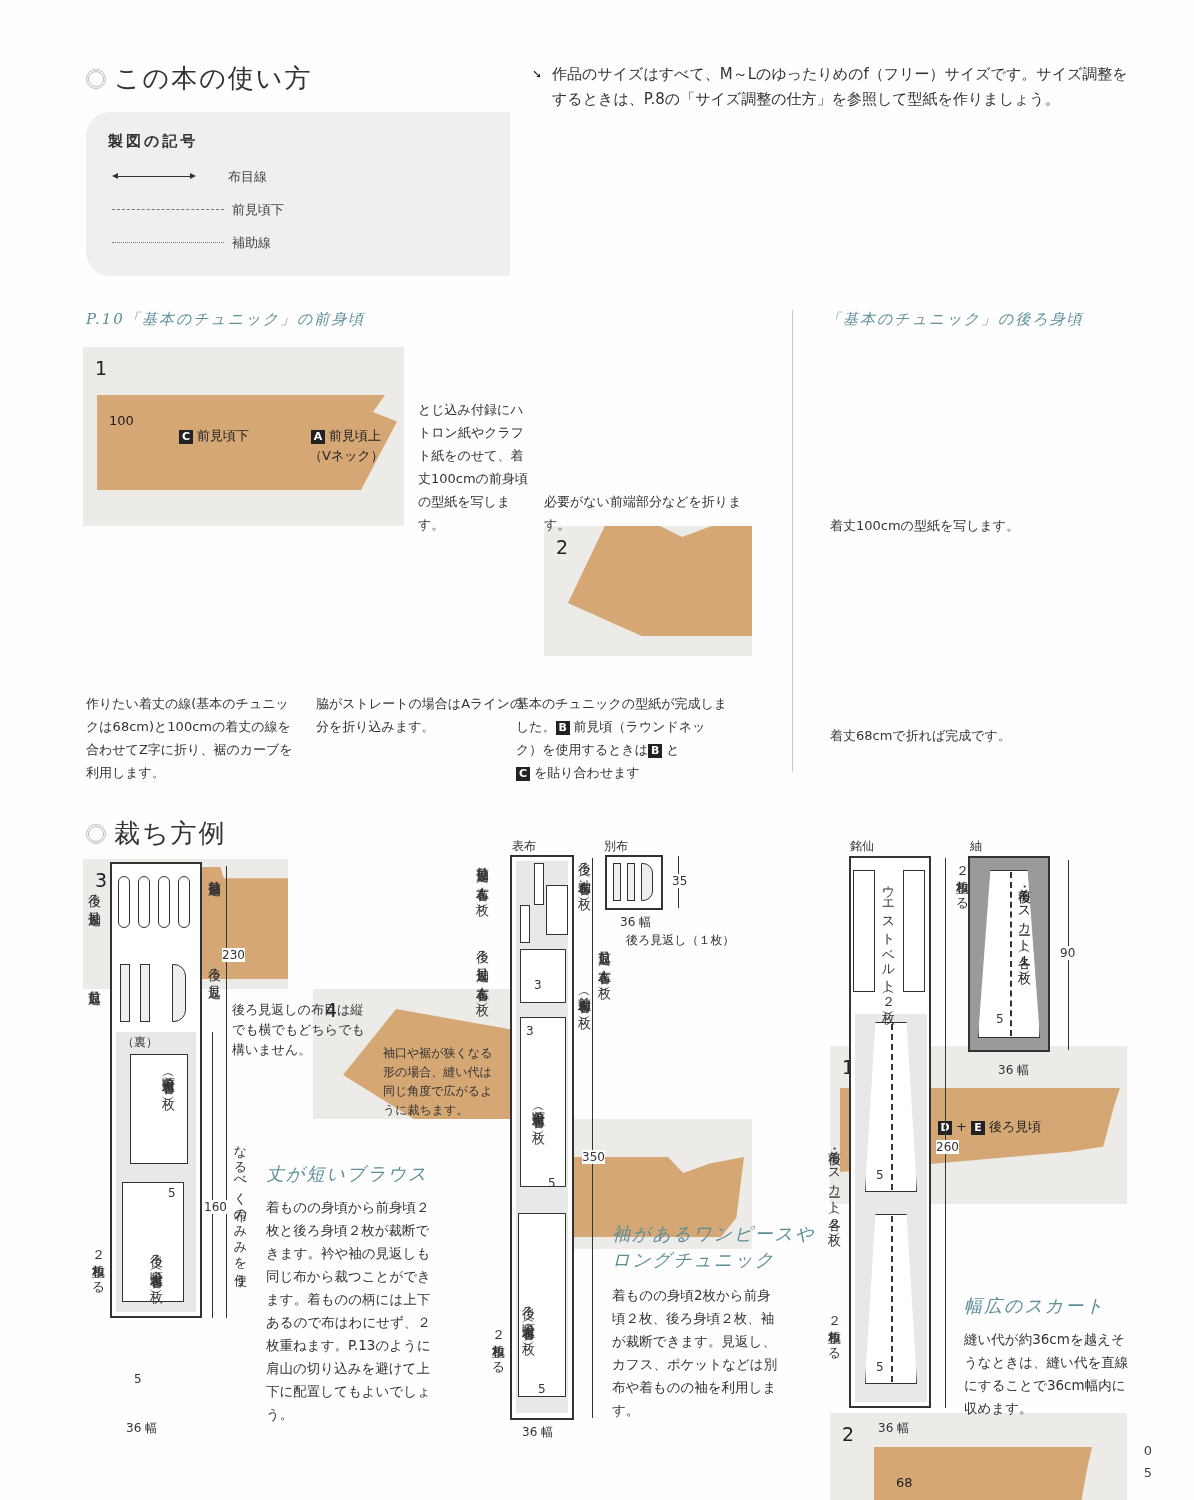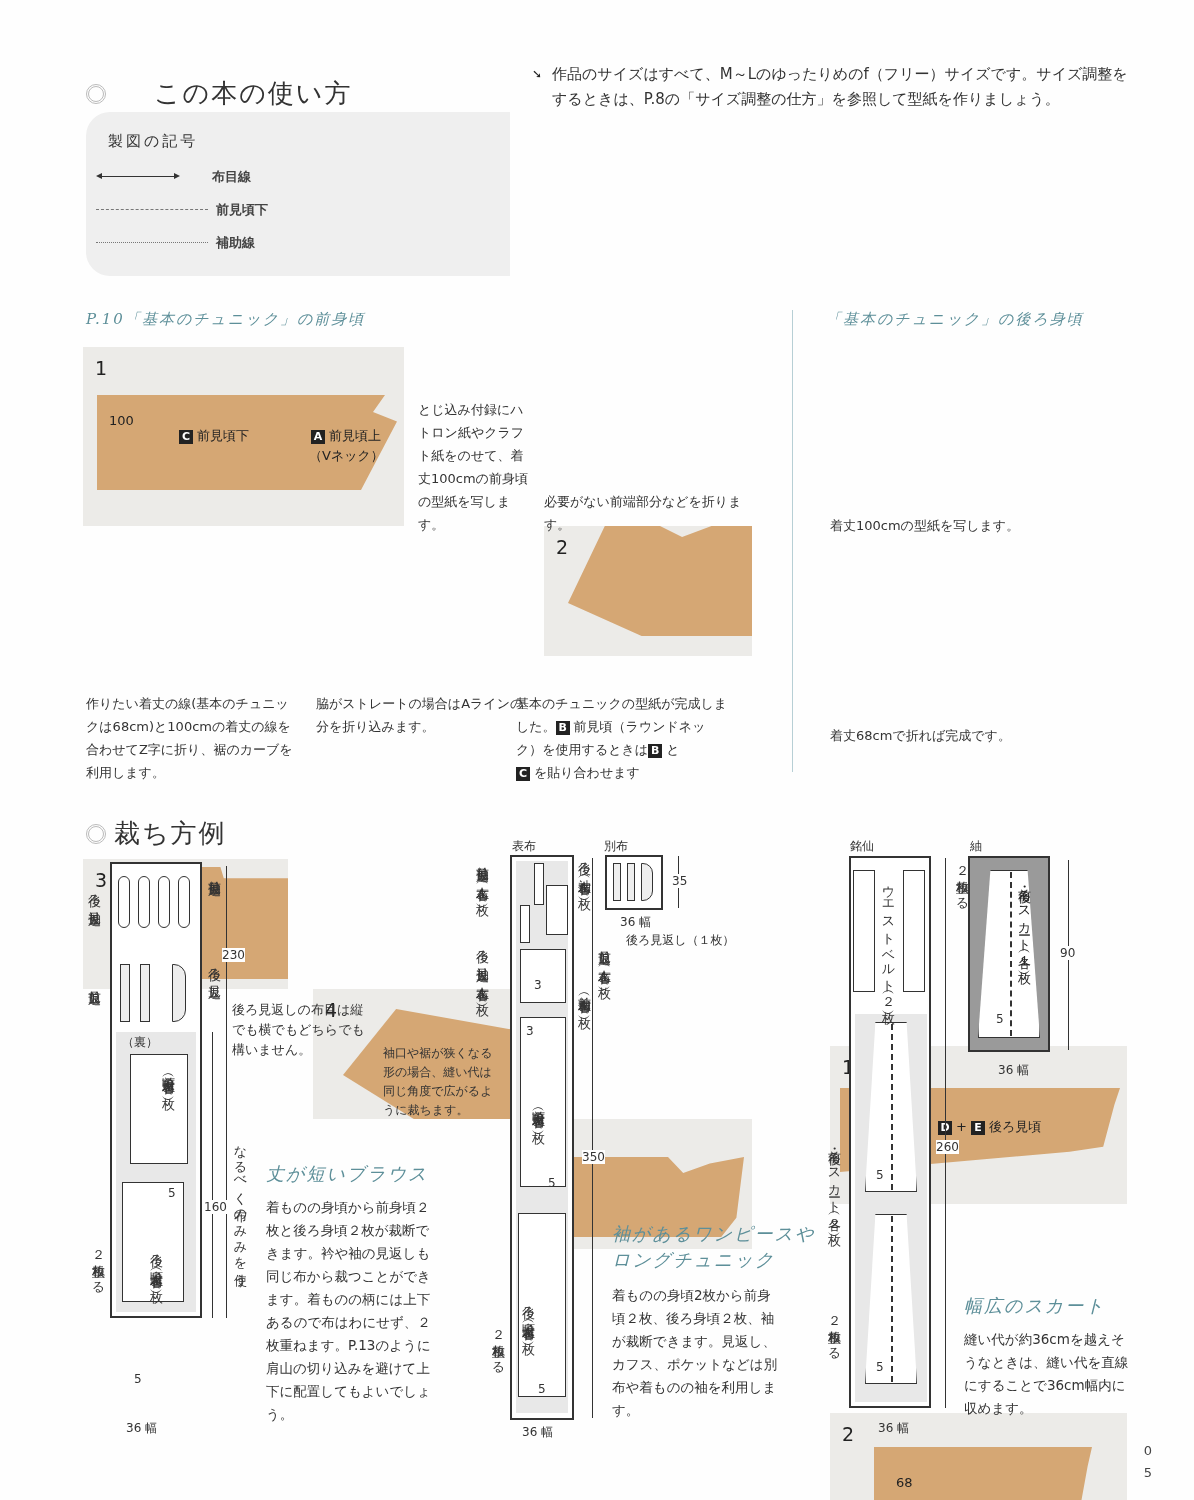--- a/index.html
+++ b/index.html
@@ -2,21 +2,21 @@
 <html><head>
 <meta charset="utf-8">
 <style>
   * { box-sizing: border-box; margin: 0; padding: 0; }
   html, body { width: 1194px; height: 1500px; background: #fefefe; overflow: hidden; }
   body { position: relative; font-family: "DejaVu Sans", "Liberation Sans", sans-serif; color: #333; }
   .abs { position: absolute; }
   .h-section { font-size: 26px; color: #333; letter-spacing: 2px; display: flex; align-items: center; }
   .h-section .ring { width: 20px; height: 20px; border-radius: 50%; border: 3px double #bbb; margin-right: 8px; }
   .legend-box { background: #efefef; border-radius: 24px 0 0 24px; }
-  .legend-title { font-family: "DejaVu Serif", serif; font-size: 15px; font-weight: normal; letter-spacing: 3px; color: #333; }
+  .legend-title { font-family: "DejaVu Serif", serif; font-size: 15px; font-weight: bold; letter-spacing: 3px; color: #333; }
   .legend-item { display: flex; align-items: center; font-size: 13px; color: #444; height: 22px; }
   .legend-item .sample { width: 112px; margin-right: 8px; height: 2px; }
   .s-arrow { border-top: 1px solid #333; position: relative; width: 80px !important; margin-left: 2px; }
   .s-arrow:before { content: ""; position: absolute; left: -2px; top: -4px; border: 3.5px solid transparent; border-right: 6px solid #333; border-left: none; }
   .s-arrow:after { content: ""; position: absolute; right: -2px; top: -4px; border: 3.5px solid transparent; border-left: 6px solid #333; border-right: none; }
   .s-dashdot { border-top: 1px dashed #777; }
   .s-dotted { border-top: 1px dotted #777; }
   .s-dash { border-top: 1px dashed #333; }
   .s-sparse { background: repeating-linear-gradient(90deg, #666 0 6px, transparent 6px 50px); height: 1px !important; }
   .s-heavy { background: repeating-linear-gradient(90deg, #333 0 22px, transparent 22px 28px); height: 2px !important; }
@@ -42,29 +42,29 @@
   .wlabel { position: absolute; font-size: 12px; color: #333; white-space: nowrap; }
   .fabric-name { position: absolute; font-size: 12px; color: #333; }
   .teal-h { font-family: "DejaVu Serif", serif; font-style: italic; color: #5d8f99; font-size: 18px; letter-spacing: 2px; line-height: 28px; }
   .body-txt { font-size: 13.5px; line-height: 23px; color: #333; }
   .page-num { font-size: 13px; color: #444; line-height: 22px; text-align: center; }
   .dashed-center { position: absolute; width: 0; border-left: 2px dashed #333; }
 </style>
 </head>
 <body>
 
-<div class="abs h-section" style="left:86px; top:76px;gap:40px;">
+<div class="abs h-section" style="left:86px; top:61px;">
   <span class="ring"></span>
   <span>この本の使い方</span>
 </div>
 
 <div class="abs legend-box" style="left:86px; top:112px; width:424px; height:164px;">
   <div class="abs legend-title" style="left:22px; top:20px;">製図の記号</div>
 
-  <div class="abs" style="left:10px; top:54px;font-weight:bold;">
+  <div class="abs" style="left:26px; top:54px;">
     <div class="legend-item" style="margin-bottom:11px;">
       <span class="sample s-arrow" style="margin-right:34px;"></span>
       <span>布目線</span>
     </div>
     <div class="legend-item" style="margin-bottom:11px;">
       <span class="sample s-dashdot"></span>
       <span>前見頃下</span>
     </div>
     <div class="legend-item">
       <span class="sample s-dotted"></span>

